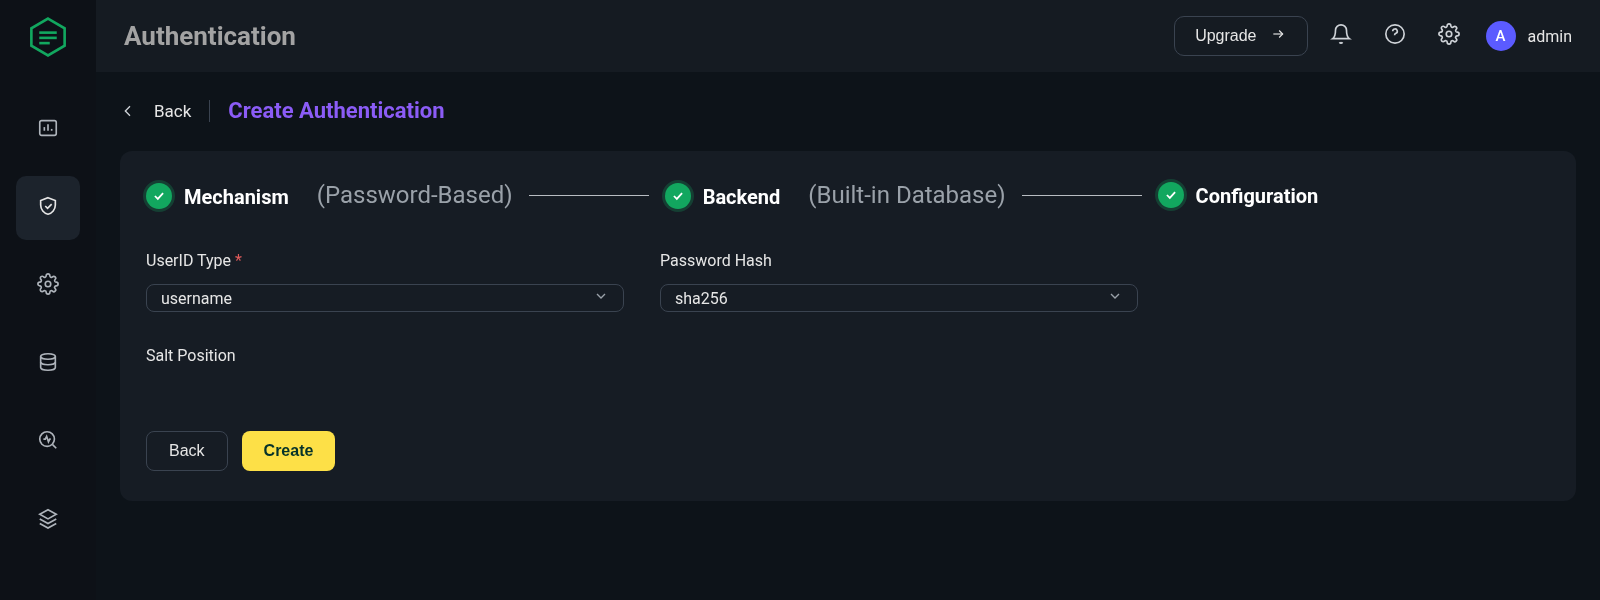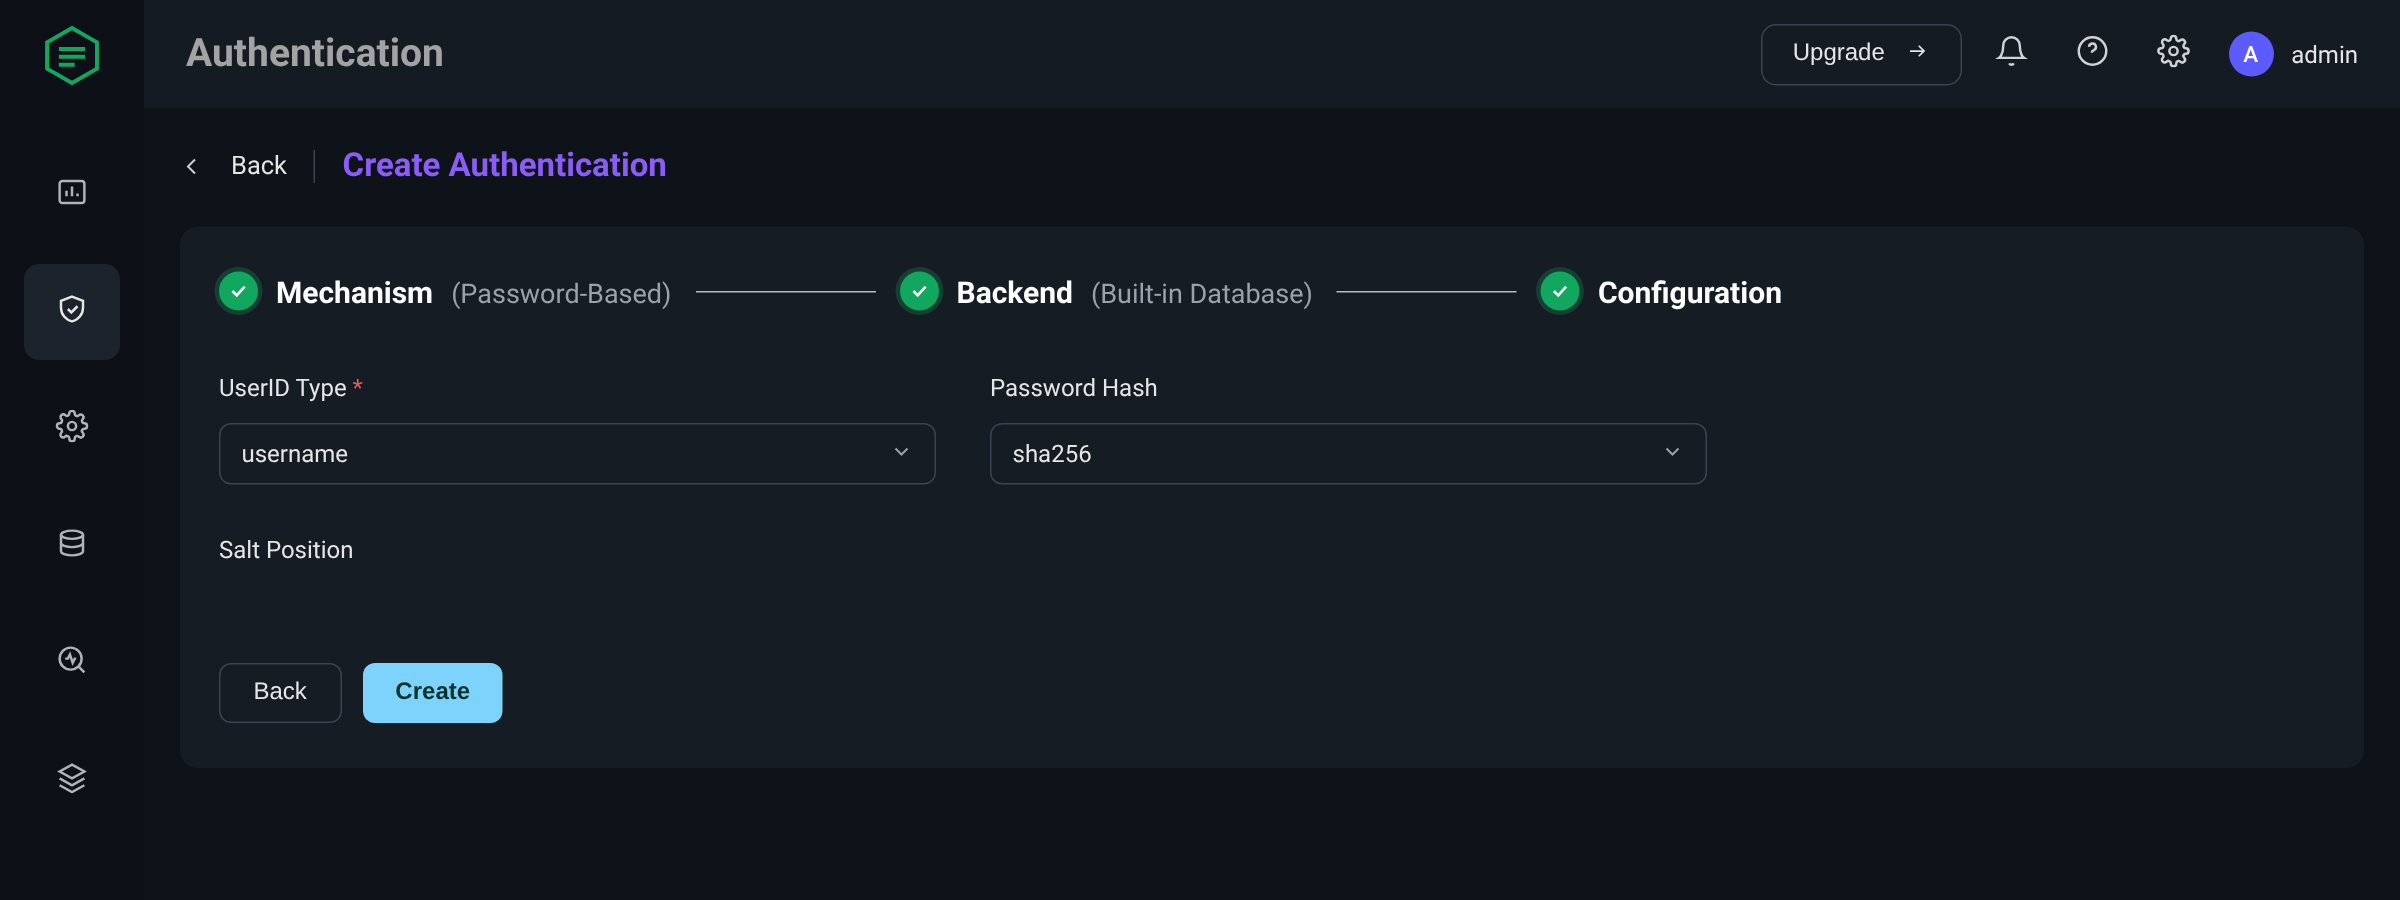--- a/index.html
+++ b/index.html
@@ -38,38 +38,38 @@
   .crumb-title { font-size:22px; font-weight:700; color:#8b5cf6; }
 
   .card { background:#161c24; border-radius:12px; padding: 30px 26px 30px 26px; }
 
   
   .stepper { display:flex; align-items:center; gap:16px; margin-bottom: 42px; }
   .step { display:flex; align-items:flex-end; gap:12px; }
   .step-circle { width:26px; height:26px; border-radius:50%; background:#12a75f; display:flex; align-items:center; justify-content:center; box-shadow: 0 0 0 3px rgba(18,167,95,0.25); }
   .step-circle svg { width:14px; height:14px; stroke:#fff; fill:none; stroke-width:3; }
   .step-title { font-size:20px; font-weight:700; color:#fff; }
-  .step-sub { font-size:18px; color:#9aa1a9; }
+  .step-sub { font-size:24px; color:#9aa1a9;margin-left:16px; }
   .step-line { flex:0 0 120px; height:1px; background:#b8bcc2; }
 
   
   .form-row { display:flex; gap:36px; }
   .form-col { flex: 0 0 478px; display:flex; flex-direction:column; }
   .field-label { font-size:16px; color:#e6e6e6; margin-bottom:14px; }
   .req { color:#e05b5b; margin-left:4px; }
-  .select { display:flex; align-items:center; justify-content:space-between; height:41px; border:1px solid #3a4350; border-radius:8px; padding: 0 14px; background:transparent; color:#e6e6e6; font-size:16px; cursor:pointer; }
+  .select { display:flex; align-items:center; justify-content:space-between; height:28px; border:1px solid #3a4350; border-radius:8px; padding: 0 14px; background:transparent; color:#e6e6e6; font-size:16px; cursor:pointer; }
   .select .chev svg { width:16px; height:16px; stroke:#9aa1a9; fill:none; stroke-width:2; }
 
   .salt-row { margin-top: 34px; }
 
   
   .button-row { display:flex; gap:14px; margin-top: 52px; }
   .btn { height:40px; padding: 0 22px; border-radius:8px; font-size:16px; cursor:pointer; display:flex; align-items:center; }
   .btn-secondary { background:transparent; border:1px solid #3a4350; color:#e6e6e6; }
-  .btn-primary { background:#7dd3fc; border:none; color:#05322a; font-weight:600; }
+  .btn-primary { background:#fde047; border:none; color:#05322a; font-weight:600; }
 
   .arrow-icon svg { width:18px; height:14px; stroke:currentColor; fill:none; stroke-width:2; }
 </style>
 </head>
 <body>
 
 <div class="sidebar">
   <div class="logo">
     <svg width="42" height="42" viewBox="0 0 48 48" fill="none">
       <polygon points="24,3 43,14 43,34 24,45 5,34 5,14" stroke="#12a75f" stroke-width="3" fill="none"></polygon>

